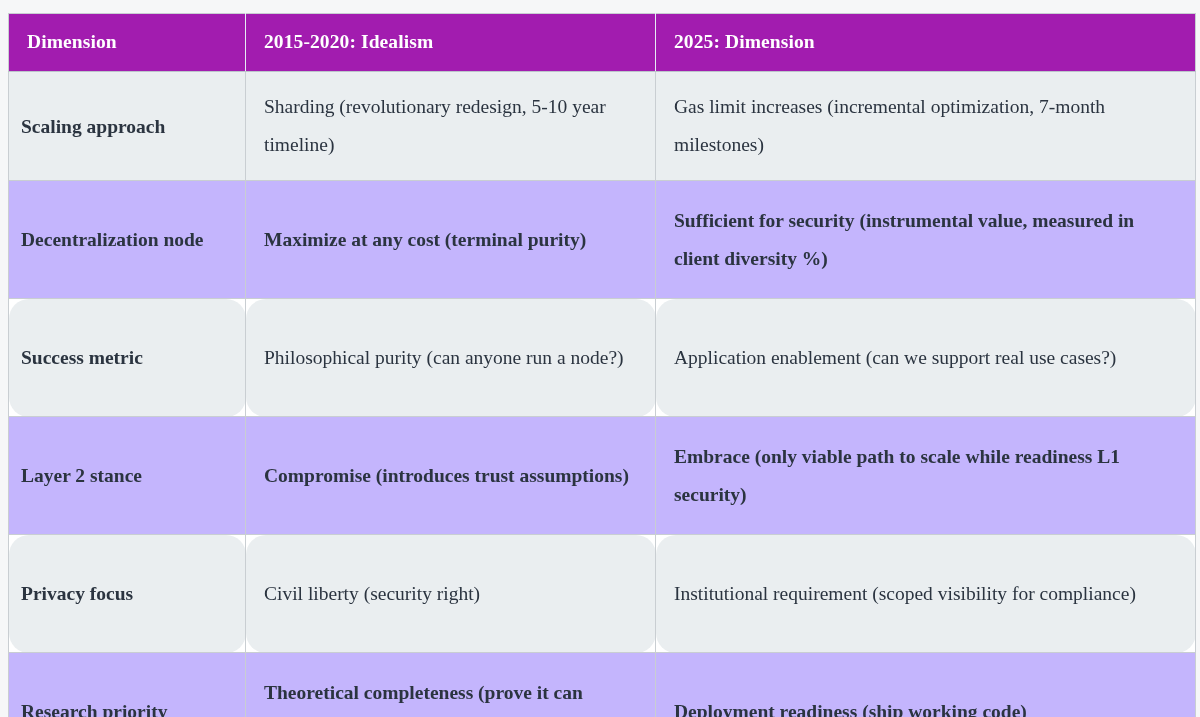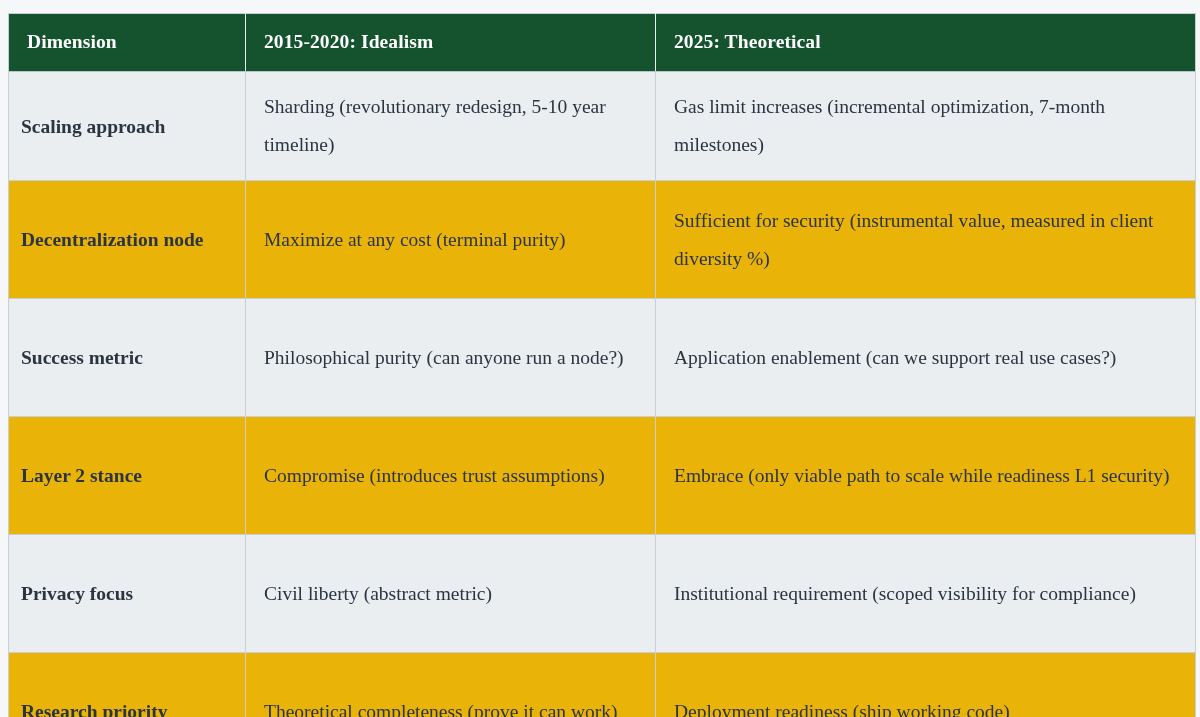--- a/index.html
+++ b/index.html
@@ -28,36 +28,36 @@
     table-layout: fixed;
     background: #ffffff;
     border: 1px solid #c9ced2;
   }
 
   table.comparison col.c1 { width: 237px; }
   table.comparison col.c2 { width: 410px; }
   table.comparison col.c3 { width: 540px; }
 
   thead th {
-    background: #14532d;
+    background: #a21caf;
     color: #ffffff;
     font-weight: bold;
     font-size: 19.5px;
     text-align: left;
     padding: 16px 18px 17px 18px;
     border-right: 1px solid #e6edf4;
     border-bottom: 1px solid #bcc4cb;
     letter-spacing: 0.1px;
     line-height: 1.25;
     white-space: nowrap;
   }
   thead th:last-child { border-right: none; }
 
   tbody tr.odd  td { background: #eaeef0; margin-top: 46px; }
-  tbody tr.even td { background: #eab308; }
+  tbody tr.even td { background: #c4b5fd; font-weight: bold; }
 
   tbody td {
     border-right: 1px solid #c9ced2;
     border-bottom: 1px solid #c9ced2;
     padding: 16px 20px 16px 18px;
     vertical-align: middle;
     color: #2b3440;
     font-size: 19.5px;
     line-height: 1.95;
   }
@@ -67,42 +67,42 @@
   tbody td.dim {
     font-weight: bold;
     color: #2b3440;
     padding-left: 12px;
     padding-right: 14px;
     line-height: 1.6;
   }
 
   tbody tr.r1 td { height: 76px; }
   tbody tr.r2 td { height: 85px; }
-  tbody tr.r3 td { height: 85px; }
+  tbody tr.r3 td { height: 85px; border-radius: 20px; }
   tbody tr.r4 td { height: 85px; }
-  tbody tr.r5 td { height: 85px; }
+  tbody tr.r5 td { height: 85px; border-radius: 20px; }
   tbody tr.r6 td { height: 85px; }
 </style>
 </head>
 <body>
 
 <div id="page">
 
   <table class="comparison">
     <colgroup>
       <col class="c1">
       <col class="c2">
       <col class="c3">
     </colgroup>
 
     <thead>
       <tr>
         <th>Dimension</th>
         <th>2015-2020: Idealism</th>
-        <th>2025: Theoretical</th>
+        <th>2025: Dimension</th>
       </tr>
     </thead>
 
     <tbody>
 
       <tr class="odd r1">
         <td class="dim">Scaling approach</td>
         <td>Sharding (revolutionary redesign, 5-10 year timeline)</td>
         <td>Gas limit increases (incremental optimization, 7-month milestones)</td>
       </tr>
@@ -120,21 +120,21 @@
       </tr>
 
       <tr class="even r4">
         <td class="dim">Layer 2 stance</td>
         <td>Compromise (introduces trust assumptions)</td>
         <td>Embrace (only viable path to scale while readiness L1 security)</td>
       </tr>
 
       <tr class="odd r5">
         <td class="dim">Privacy focus</td>
-        <td>Civil liberty (abstract metric)</td>
+        <td>Civil liberty (security right)</td>
         <td>Institutional requirement (scoped visibility for compliance)</td>
       </tr>
 
       <tr class="even r6">
         <td class="dim">Research priority</td>
         <td>Theoretical completeness (prove it can work)</td>
         <td>Deployment readiness (ship working code)</td>
       </tr>
 
     </tbody>

